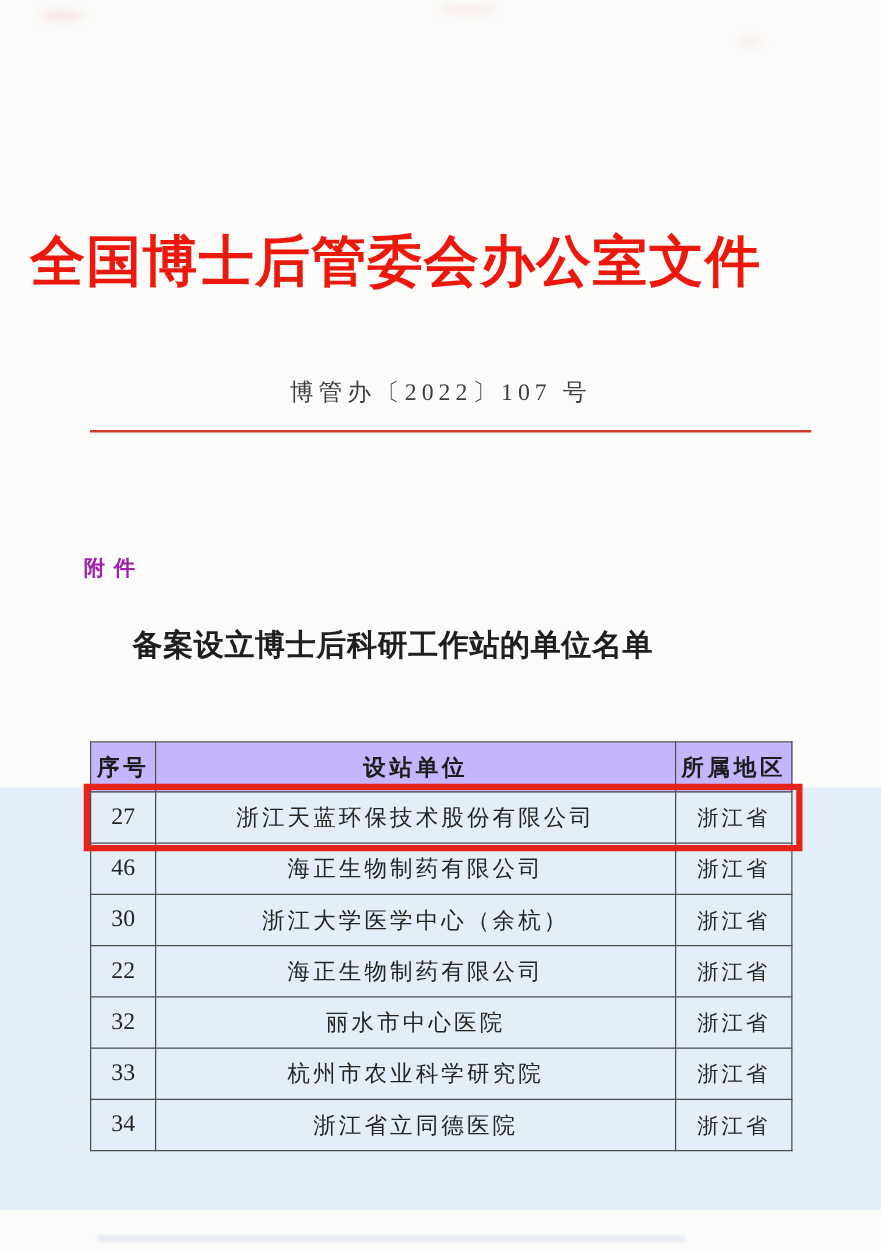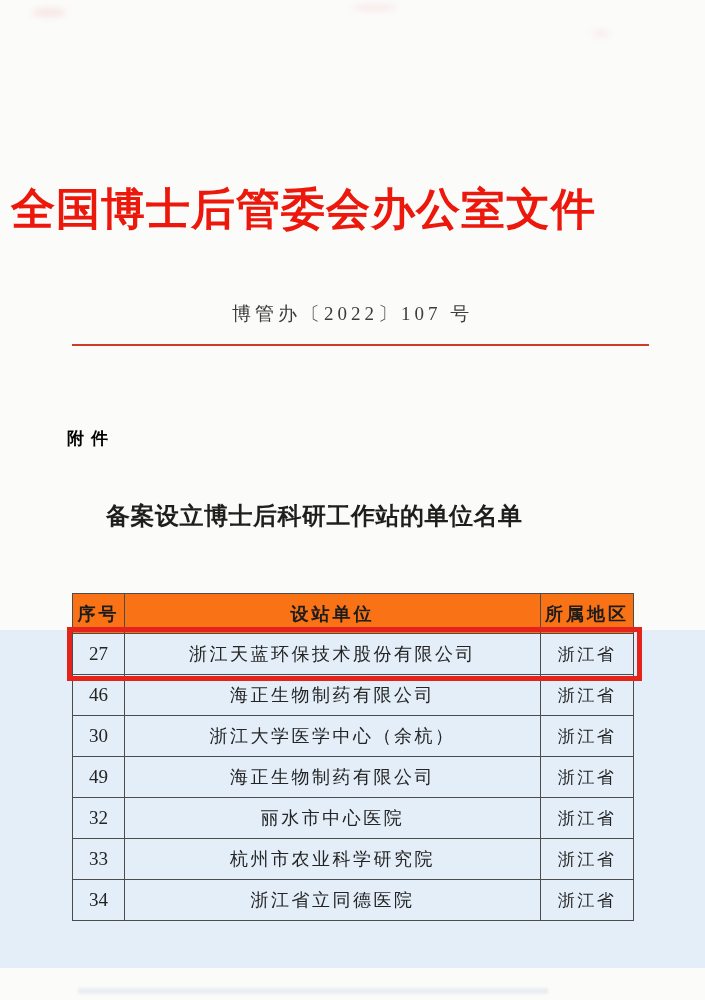--- a/index.html
+++ b/index.html
@@ -41,21 +41,21 @@
     left: 0; top: 630px;
     width: 705px; height: 338px;
     background: var(--band-blue, #e3eef8);
   }
 
   .doc-title {
     position: absolute;
     left: 0; top: 180px;
     width: 570px;
     margin: 0;
-    padding-left: 11px;
+    padding-left: 24px;
     box-sizing: border-box;
     text-align: center;
     font-size: 44px;
     font-weight: bold;
     letter-spacing: 1px;
     color: var(--title-red, #ed180c);
     white-space: nowrap;
   }
 
   .doc-number {
@@ -70,26 +70,26 @@
 
   .red-rule {
     position: absolute;
     left: 72px; top: 344px;
     width: 577px; height: 2px;
     background: var(--rule-red, #cf3a2a);
   }
 
   .attachment {
     position: absolute;
-    left: 67px; top: 427px;
+    left: 67px; top: 443px;
     font-family: "Liberation Sans", "DejaVu Sans", sans-serif;
     font-size: 17px;
     font-weight: bold;
     letter-spacing: 7px;
-    color: #000000;
+    color: #a21caf;
   }
 
   .table-title {
     position: absolute;
     left: 106px; top: 500px;
     font-size: 24px;
     font-weight: bold;
     letter-spacing: 0.5px;
     color: #1e1e1e;
     white-space: nowrap;
@@ -104,21 +104,21 @@
   }
   table.units th, table.units td {
     border: 1px solid var(--border-dark, #4c4c4c);
     text-align: center;
     vertical-align: middle;
     padding: 0;
     background: transparent;
   }
   table.units thead tr { height: 40px; }
   table.units thead th {
-    background: #f97316;
+    background: #c4b5fd;
     font-size: 18px;
     font-weight: bold;
     letter-spacing: 3px;
     color: #1c1c1c;
   }
   table.units tbody tr { height: 41px; margin-top: 48px; }
   td.col-no     { font-size: 19px; letter-spacing: 0; color: #242424; }
   td.col-unit   { font-size: 18px; letter-spacing: 2.5px; color: #242424; }
   td.col-region { font-size: 17px; letter-spacing: 2.5px; color: #242424; }
 
@@ -176,21 +176,21 @@
     <td class="col-no">46</td>
     <td class="col-unit">海正生物制药有限公司</td>
     <td class="col-region">浙江省</td>
   </tr>
         <tr>
     <td class="col-no">30</td>
     <td class="col-unit">浙江大学医学中心（余杭）</td>
     <td class="col-region">浙江省</td>
   </tr>
         <tr>
-    <td class="col-no">49</td>
+    <td class="col-no">22</td>
     <td class="col-unit">海正生物制药有限公司</td>
     <td class="col-region">浙江省</td>
   </tr>
         <tr>
     <td class="col-no">32</td>
     <td class="col-unit">丽水市中心医院</td>
     <td class="col-region">浙江省</td>
   </tr>
         <tr>
     <td class="col-no">33</td>

